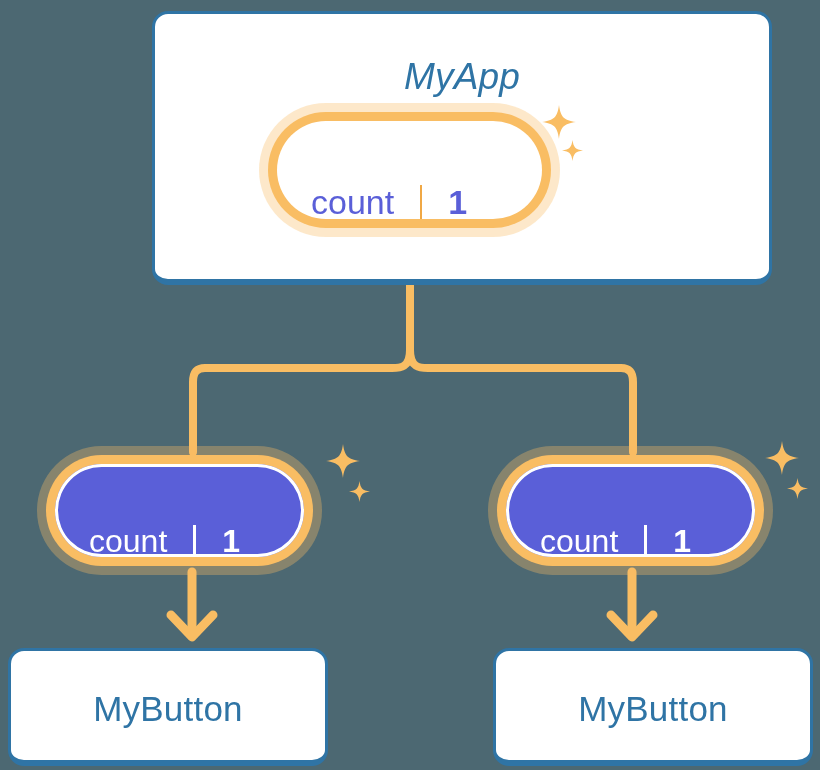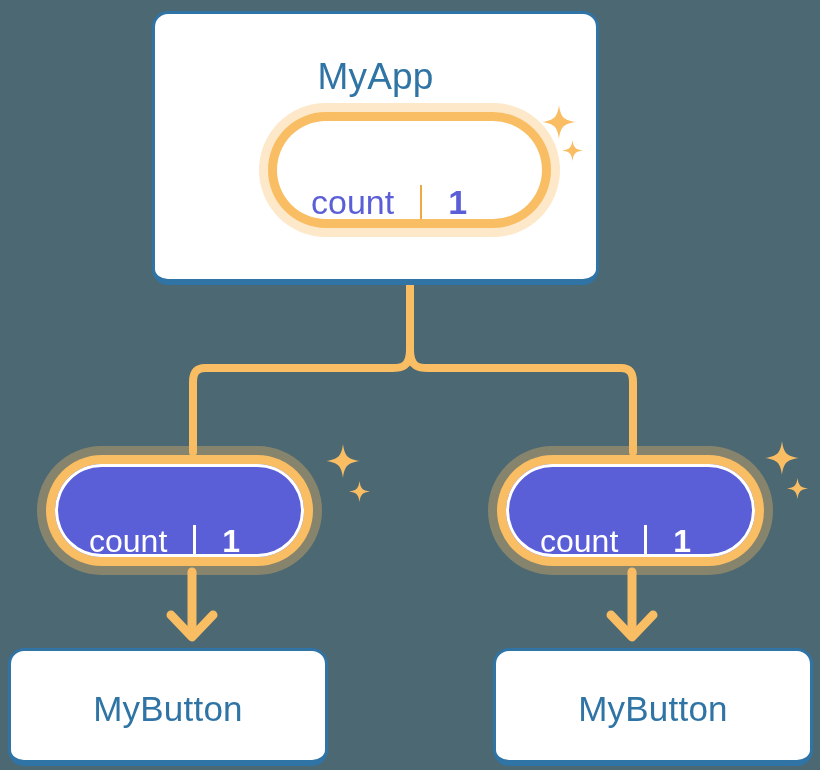--- a/index.html
+++ b/index.html
@@ -36,22 +36,23 @@
     border: 3px solid #2f74a5;
     border-bottom-width: 6px;
     border-radius: 16px;
     box-sizing: border-box;
   }
 
   
   #app-card {
     left: 152px;
     top: 11px;
-    width: 447px;
+    width: 620px;
     height: 274px;
+    font-style: italic;
   }
   .comp-title {
     color: #2f74a5;
     font-size: 37px;
     font-weight: 400;
     letter-spacing: .2px;
     text-align: center;
     line-height: 1;
     white-space: nowrap;
   }

